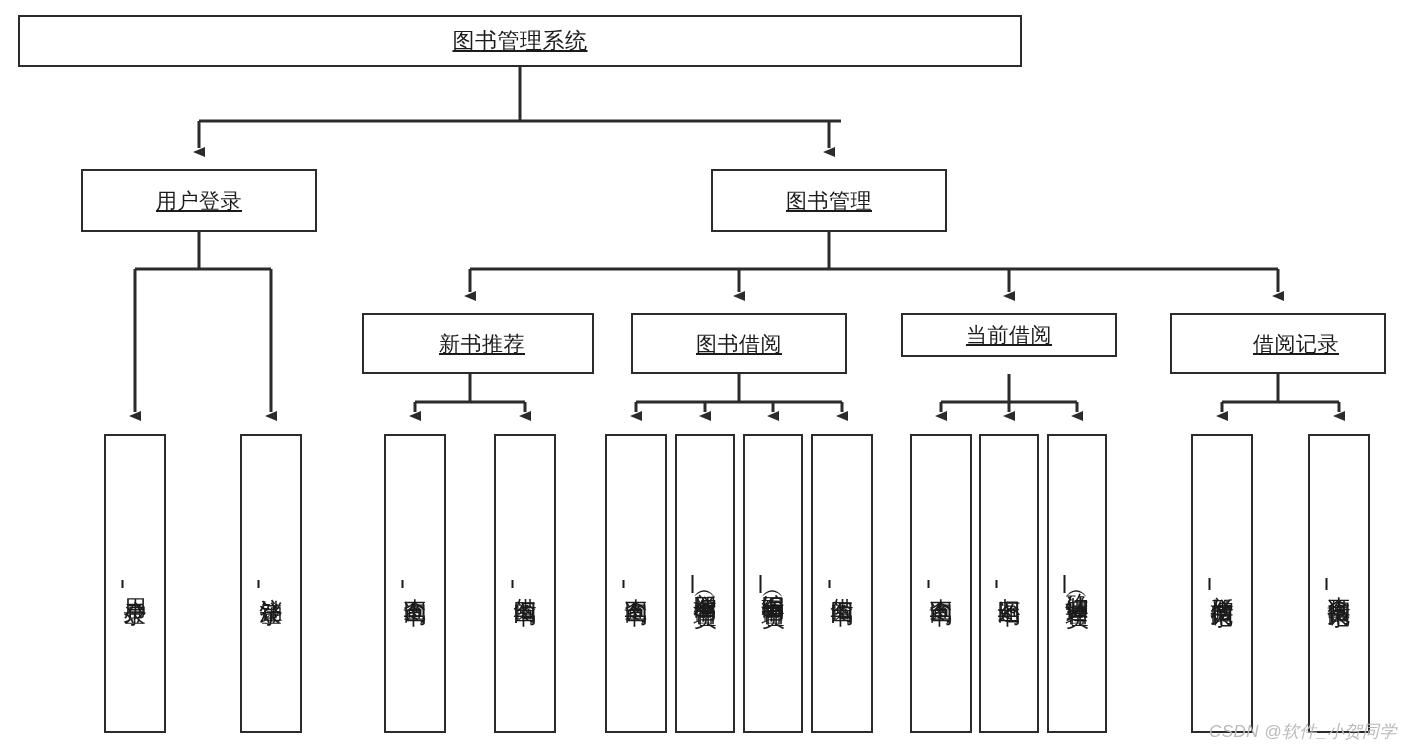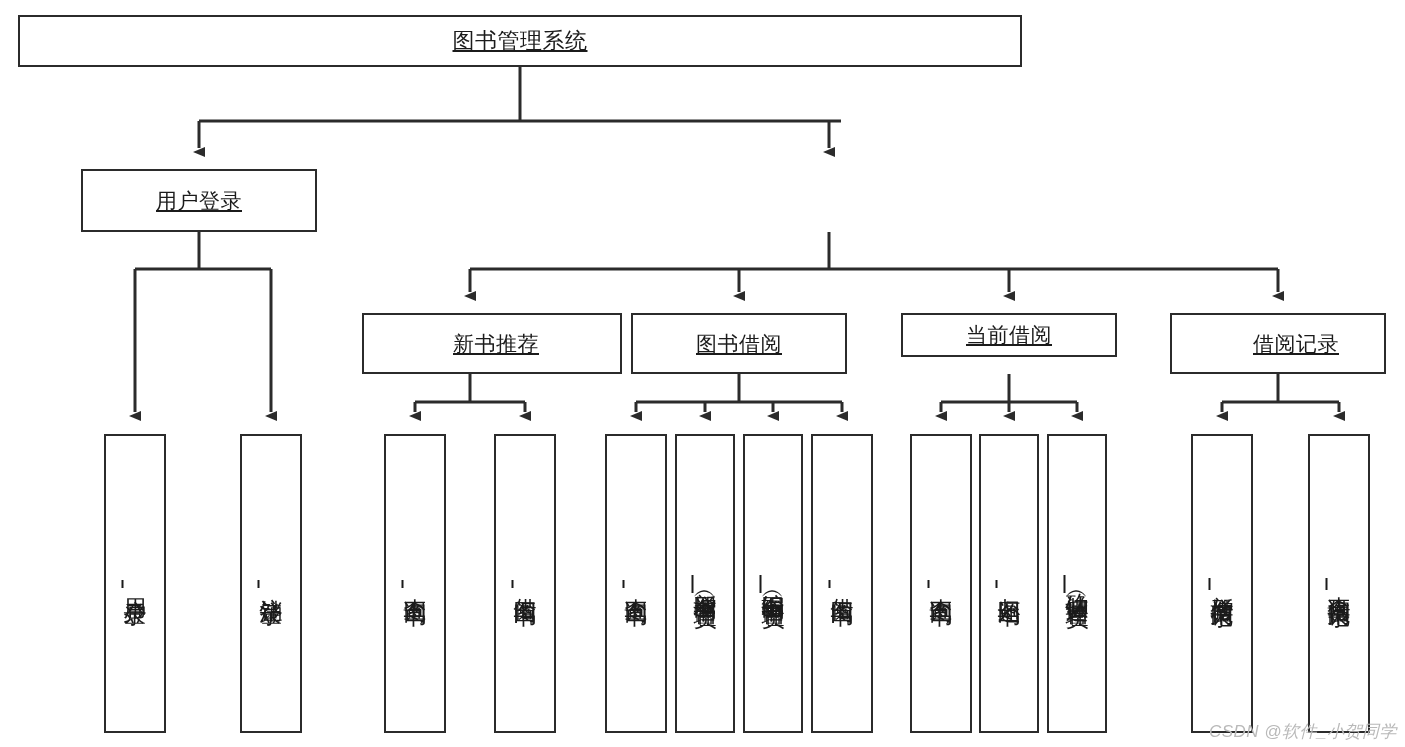--- a/index.html
+++ b/index.html
@@ -121,22 +121,25 @@
   </svg>
 
   <div class="node h root" style="left:18px; top:15px; width:1004px; height:52px;">
     <span class="lbl">图书管理系统</span>
   </div>
 
   <div class="node h" style="left:81px; top:169px; width:236px; height:63px;">
     <span class="lbl">用户登录</span>
   </div>
 
-
-  <div class="node h" style="left:362px; top:313px; width:260px; height:61px;padding-left:8px;">
+  <div class="node h" style="left:711px; top:169px; width:236px; height:63px;">
+    <span class="lbl">图书管理</span>
+  </div>
+
+  <div class="node h" style="left:362px; top:313px; width:232px; height:61px;padding-left:8px;">
     <span class="lbl">新书推荐</span>
   </div>
 
   <div class="node h" style="left:631px; top:313px; width:216px; height:61px;justify-content:center;">
     <span class="lbl">图书借阅</span>
   </div>
 
   <div class="node h" style="left:901px; top:313px; width:216px; height:44px;">
     <span class="lbl">当前借阅</span>
   </div>

